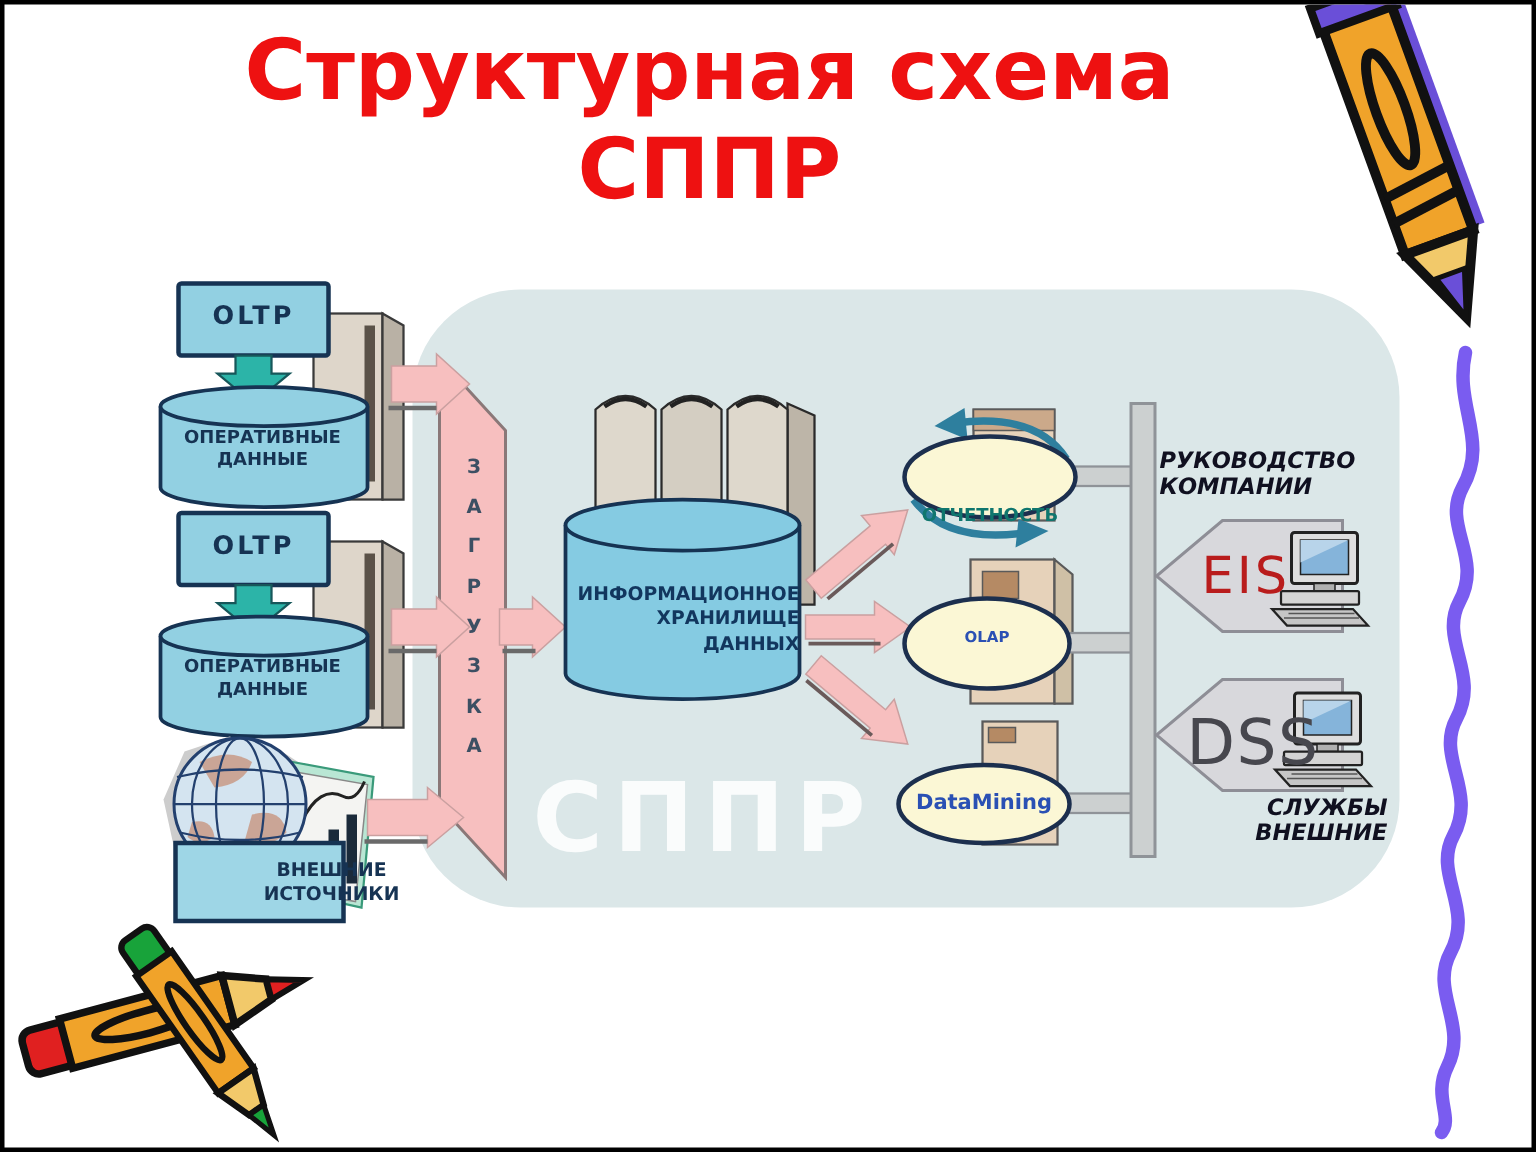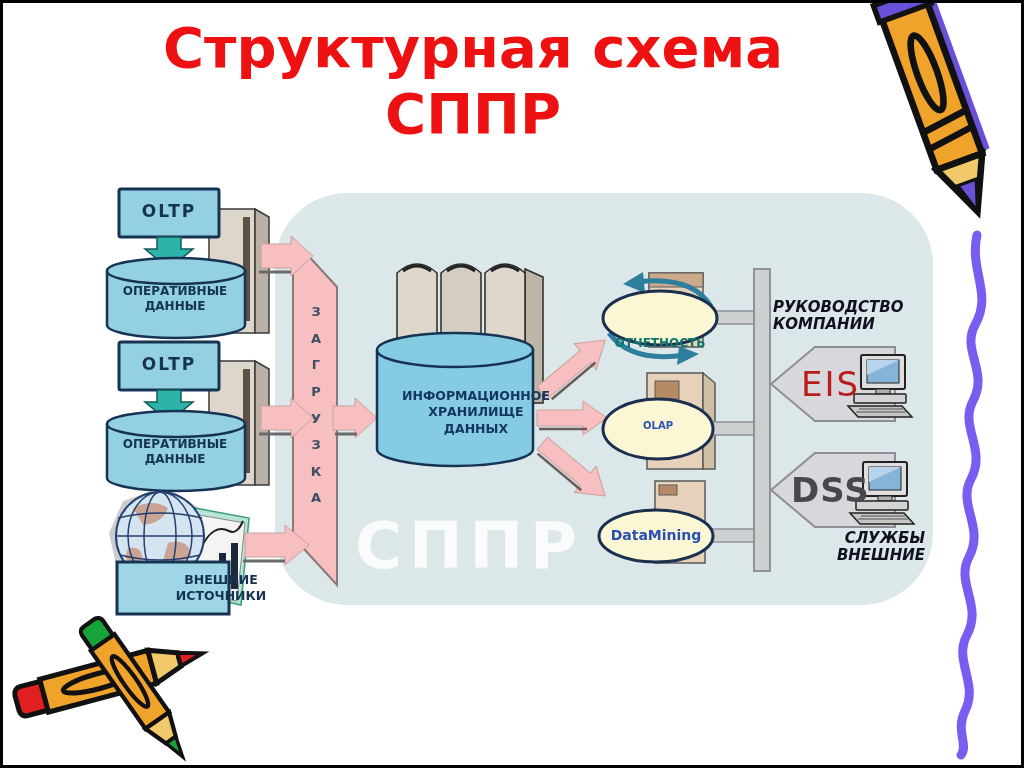--- a/index.html
+++ b/index.html
@@ -10,26 +10,26 @@
   .lbl{position:absolute;white-space:pre-line;color:#163353;font-weight:bold;}
   .title{position:absolute;left:100px;top:12px;width:740px;text-align:center;
          font-size:56px;line-height:1.18;font-weight:bold;color:#ee1111;
          white-space:pre-line;}
   .l-oltp1{left:116px;top:198px;width:100px;font-size:17px;letter-spacing:2px;text-align:center;}
   .l-oltp2{left:116px;top:351px;width:100px;font-size:17px;letter-spacing:2px;text-align:center;}
   .l-opdata1{left:102px;top:281px;width:140px;font-size:12px;text-align:center;line-height:1.25;}
   .l-opdata2{left:102px;top:434px;width:140px;font-size:12px;text-align:center;line-height:1.25;}
   .l-ext{left:114px;top:569px;width:112px;font-size:12.5px;text-align:center;line-height:1.3;margin-left:48px;}
   .l-etl{left:299px;top:296px;width:28px;font-size:13px;line-height:2.05;text-align:center;color:#3c4f63;}
-  .l-wh{left:374px;top:385px;width:156px;font-size:12.5px;text-align:center;line-height:1.3;color:#12365e;padding-left:21px;}
+  .l-wh{left:374px;top:385px;width:156px;font-size:12.5px;text-align:right;line-height:1.3;color:#12365e;}
   .l-rep{left:601px;top:308px;width:112px;font-size:12px;text-align:center;color:#0f766e;margin-top:25px;}
   .l-olap{left:600px;top:417px;width:110px;font-size:10px;text-align:center;color:#2a50b4;}
   .l-dm{left:595px;top:524px;width:116px;font-size:14px;text-align:center;color:#2a50b4;}
   .l-eis{left:798px;top:361px;width:80px;font-size:34px;font-weight:400;color:#b91c1c;letter-spacing:2px;}
-  .l-dss{left:788px;top:467px;width:96px;font-size:34px;font-weight:700;color:#47474e;letter-spacing:1px;}
+  .l-dss{left:788px;top:467px;width:96px;font-size:42px;font-weight:400;color:#47474e;letter-spacing:1px;}
   .l-mgmt{left:770px;top:296px;width:152px;font-size:15px;font-style:italic;text-align:left;color:#101020;line-height:1.15;}
   .l-srv{left:770px;top:527px;width:152px;font-size:15px;font-style:italic;text-align:right;color:#101020;line-height:1.15;}
   .l-wm{left:352px;top:506px;font-size:64px;letter-spacing:7px;color:rgba(255,255,255,0.85);}
 </style>
 </head>
 <body>
 
 <div class="slide">
 
   <svg class="layer" width="1024" height="768" viewBox="0 0 1024 768">

